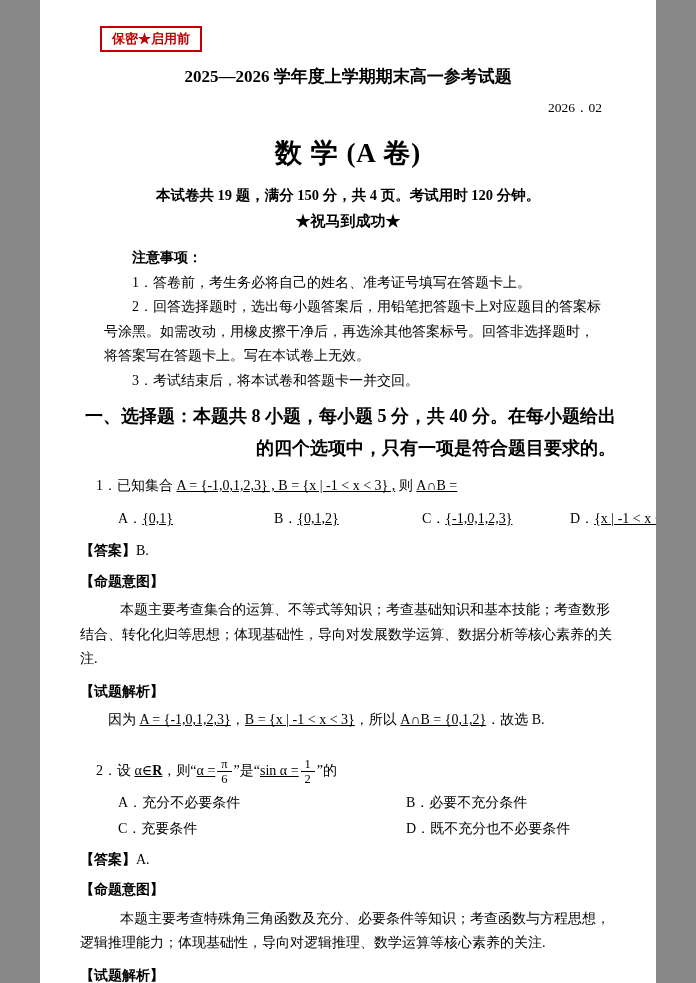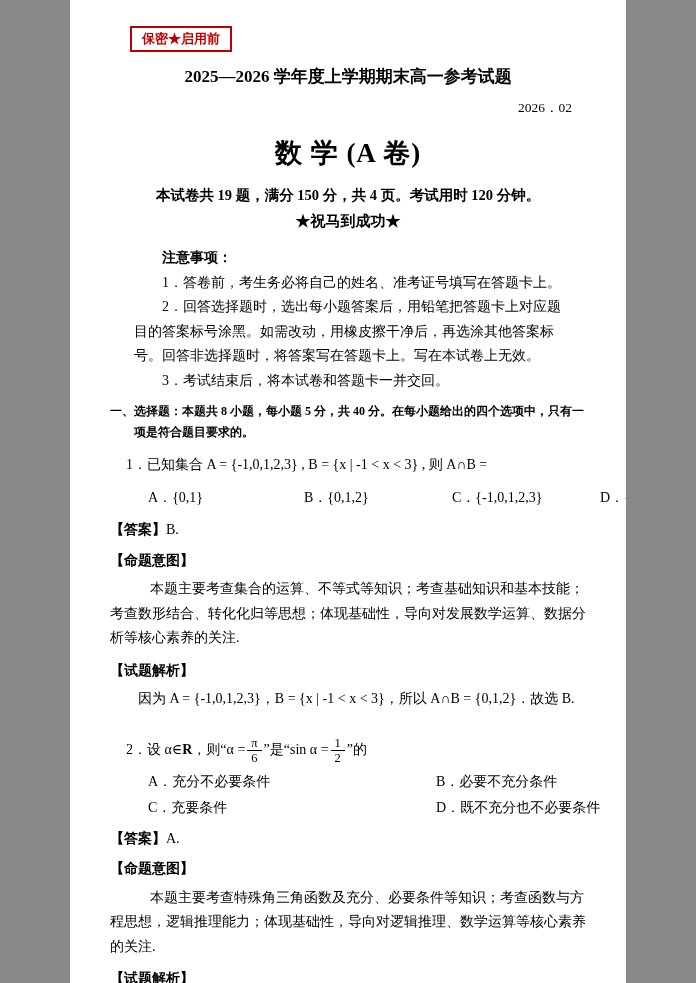--- a/index.html
+++ b/index.html
@@ -1,17 +1,17 @@
 <!DOCTYPE html>
 <html><head>
 <meta charset="utf-8">
 <style>
   html,body{margin:0;padding:0;background:#888;}
   .page{
-    width:556px;height:983px;box-sizing:border-box;
+    width:616px;height:983px;box-sizing:border-box;
     margin:0 auto;background:#ffffff;color:#000;
     padding:26px 40px 10px 40px;overflow:hidden;
     font-family:"Liberation Serif","DejaVu Serif",serif;
     font-size:14px;line-height:1.75;
   }
   .confidential-box{
     display:inline-block;border:2px solid #c00000;color:#c00000;
     font-size:13px;font-weight:bold;padding:2px 10px;line-height:1.4;
     margin-left:20px;
   }
@@ -24,22 +24,22 @@
   .subject-title{
     text-align:center;font-size:27px;font-weight:bold;margin:10px 0 6px 0;letter-spacing:1px;
   }
   .exam-info{text-align:center;font-weight:bold;font-size:14.5px;margin:0;}
   .wish{text-align:center;font-weight:bold;font-size:15px;margin:0 0 12px 0;}
   .notice{margin-left:24px;margin-right:12px;}
   .notice-heading{font-weight:bold;text-indent:2em;}
   .notice p{margin:0;text-indent:2em;margin-left:-0px;}
   .notice p.wrapout{margin-left:-24px;padding-left:24px;text-indent:28px;}
   .section-heading{
-    font-weight:bold;font-size:12px;margin:8px 0 6px 0;
-    padding-left:2em;text-indent:-2em;
+    font-weight:bold;font-size:18px;margin:8px 0 6px 0;
+    padding-left:2em;text-indent:-2em;text-align:right;
   }
   .q-stem{margin:10px 0 4px 16px;}
   .options-row{
     display:grid;grid-template-columns:148px 140px 140px 1fr;
     margin:8px 0 8px 38px;column-gap:8px;
   }
   .options-two-col{
     display:grid;grid-template-columns:288px 1fr;
     margin:4px 0 4px 38px;row-gap:2px;
   }
@@ -47,21 +47,21 @@
   .ans-line{margin:6px 0 2px 0;}
   .bracket-label{font-weight:bold;}
   .intent-para{margin:4px 0 8px 0;text-indent:40px;}
   .analysis-para{margin:4px 0 8px 0;text-indent:28px;}
   .frac{
     display:inline-block;text-align:center;vertical-align:middle;
     font-size:12.5px;line-height:1.15;margin:0 2px;
   }
   .frac .fnum{display:block;padding:0 4px;border-bottom:1px solid #000;}
   .frac .fden{display:block;padding:0 4px;}
-  .math{font-family:"Liberation Serif","DejaVu Serif",serif;}
+  .math{font-family:"Liberation Serif","DejaVu Serif",serif;text-decoration:underline;}
   .bold-r{font-weight:bold;}
   .spacer-sm{height:6px;}
 </style>
 </head>
 <body>
 
 <div class="page">
 
   <div class="confidential-box">
     <span>保密★启用前</span>

